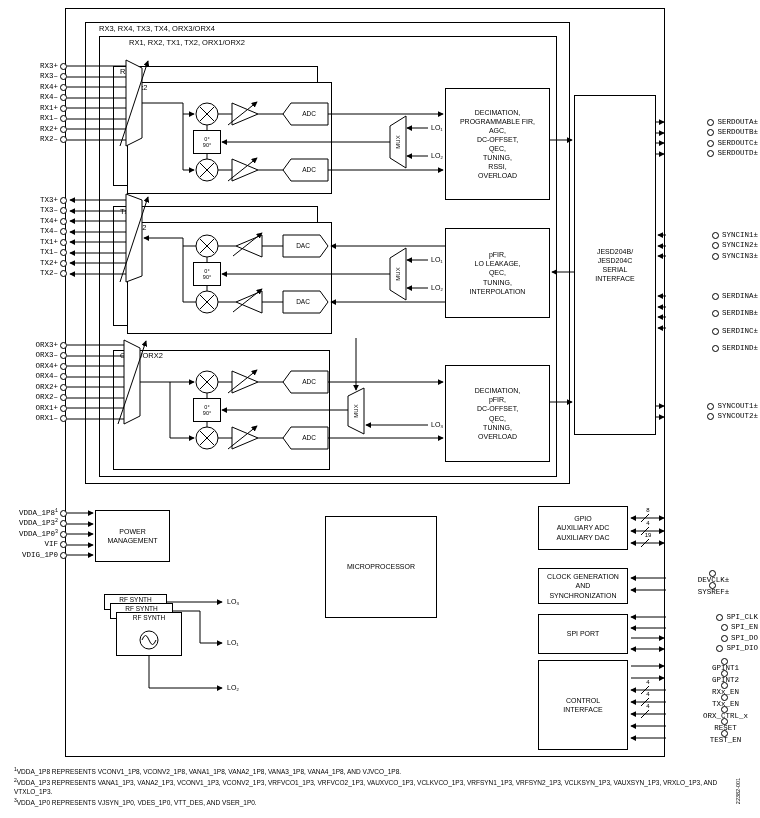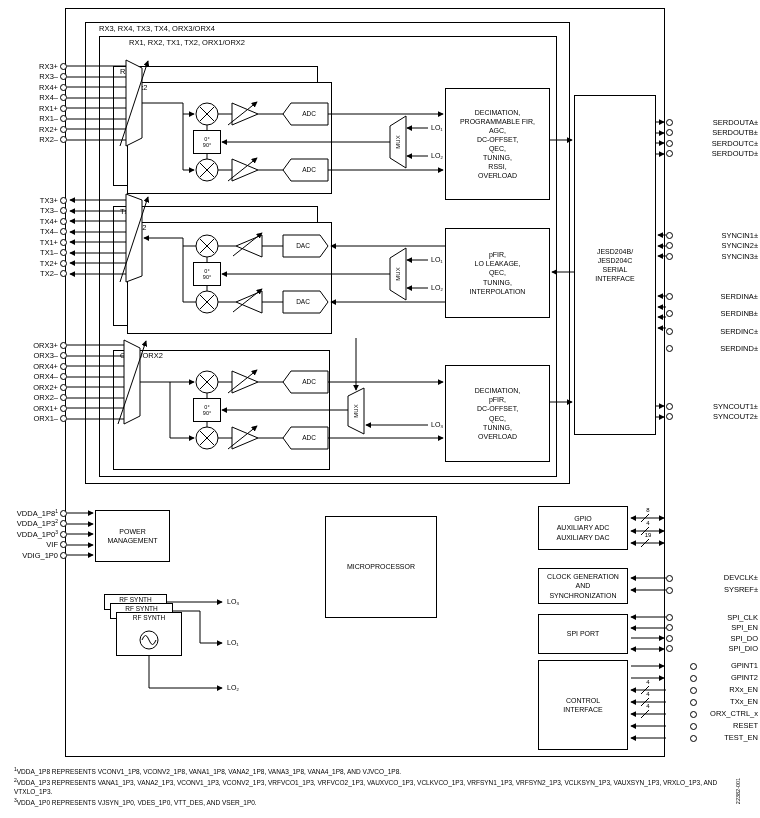--- a/index.html
+++ b/index.html
@@ -9,25 +9,25 @@
          display:flex; align-items:center; justify-content:center;
          text-align:center; white-space:pre-line; font-size:7px; line-height:1.3; }
   .box.top { align-items:flex-start; padding-top:1px; font-size:6.5px; }
   .box.noflex { display:block; }
   .chip { border-width:1.5px; }
   .glabel, .clabel { position:absolute; font-size:7.5px; line-height:1; background:#fff; padding:0 1px; }
   .wires { position:absolute; left:0; top:0; }
   .pin-col { position:absolute; display:flex; flex-direction:column; }
   .pin-col.left { left:0; width:67px; }
   .pin-col.right { left:666px; width:92px; }
-  .pin-row { display:flex; align-items:center; height:10.5px; }
+  .pin-row { display:flex; align-items:center; height:10.5px;font-family:Liberation Mono, monospace; }
   .p125 .pin-row { height:12.5px; }
-  .p12 .pin-row { height:12px; }
+  .p12 .pin-row { height:12px;flex-direction:column; }
   .pin-col.left .pin-row { justify-content:flex-end; }
-  .pin-col.right .pin-row { justify-content:space-between; }
+  .pin-col.right .pin-row { justify-content:flex-end; }
   .pin-label { font-size:7.5px; line-height:1; white-space:nowrap; }
   .pin-col.left .pin-label { margin-right:2px; }
   .pin-col.right .pin-label { margin-left:3px; }
   .pin-circle { width:7px; height:7px; border:1px solid #000; border-radius:50%; background:#fff; flex:0 0 auto; }
   sup.sup { font-size:5px; line-height:0; }
   .pbox { position:absolute; width:28px; height:24px; border:1px solid #000; background:#fff;
           display:flex; flex-direction:column; align-items:center; justify-content:center;
           font-size:5.5px; line-height:1.15; }
   .symlbl { position:absolute; width:34px; height:10px; line-height:10px; font-size:6.5px; text-align:center; }
   .muxlbl { position:absolute; width:30px; height:10px; line-height:10px; font-size:6px; text-align:center;

